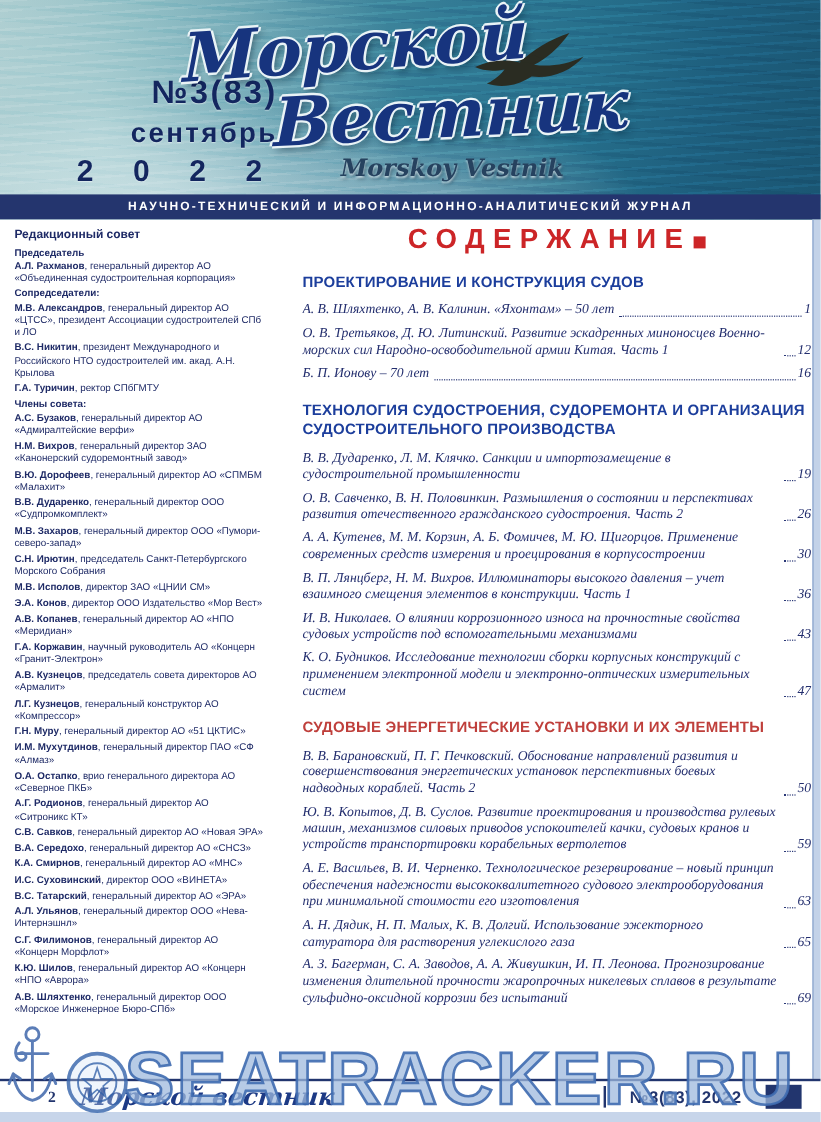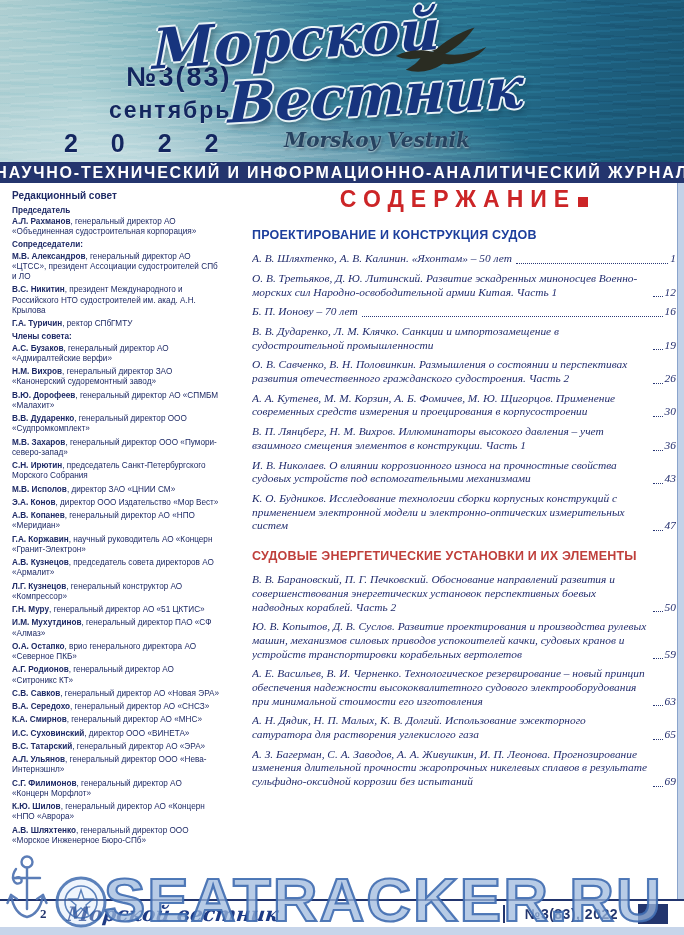--- a/index.html
+++ b/index.html
@@ -25,21 +25,21 @@
   .script{font-family:"DejaVu Serif", serif;font-style:italic;font-weight:bold;color:#17347e;
     text-shadow:-2px 0 0 #e9f3f6,2px 0 0 #e9f3f6,0 -2px 0 #e9f3f6,0 2px 0 #e9f3f6,
                 -1px -1px 0 #e9f3f6,1px 1px 0 #e9f3f6,3px 4px 6px rgba(5,25,45,.45);}
   .title-word1{position:absolute;left:152px;top:6px;font-size:56px;transform:rotate(-4deg) skewX(-4deg);}
   .title-word2{position:absolute;left:228px;top:62px;font-size:56px;transform:rotate(-3deg) skewX(-4deg);}
   .latin-title{position:absolute;left:284px;top:128px;font-family:"DejaVu Serif", serif;font-style:italic;
     font-weight:bold;font-size:20px;color:#26425f;text-shadow:0 1px 2px rgba(230,245,250,.8),1px 2px 3px rgba(0,20,40,.5);}
   .bird{position:absolute;left:388px;top:20px;width:118px;height:62px;}
   .tagline-band{position:absolute;left:0;bottom:0;width:100%;height:21px;background:#24356e;
     display:flex;align-items:center;justify-content:center;color:#ffffff;font-weight:bold;
-    font-size:16px;letter-spacing:1.8px;white-space:nowrap;}
+    font-size:10px;letter-spacing:1.8px;white-space:nowrap;}
 
   
   .edge-right{position:absolute;right:0;top:183px;bottom:36px;width:6px;background:#c3d2e8;border-left:1px solid #8aa4cc;}
 
   
   .sidebar{position:absolute;left:12px;top:190px;width:208px;height:700px;overflow:hidden;
     color:#1e2a66;font-size:8.2px;line-height:1.25;}
   .sb-title{font-size:10px;font-weight:bold;margin-bottom:3px;}
   .sb-label{font-weight:bold;margin:1px 0 1px 0;}
   .sb-member{margin:0 0 3px 0;}
@@ -164,20 +164,21 @@
         <div class="toc-entry">
           <span class="t">О. В. Третьяков, Д. Ю. Литинский. Развитие эскадренных миноносцев Военно-морских сил Народно-освободительной армии Китая. Часть 1</span>
           <span class="leader"></span>
           <span class="pg">12</span>
         </div>
         <div class="toc-entry">
           <span class="t">Б. П. Ионову – 70 лет</span>
           <span class="leader"></span>
           <span class="pg">16</span>
         </div>
+        <div class="toc-heading blue">ТЕХНОЛОГИЯ СУДОСТРОЕНИЯ, СУДОРЕМОНТА И ОРГАНИЗАЦИЯ СУДОСТРОИТЕЛЬНОГО ПРОИЗВОДСТВА</div>
         <div class="toc-entry">
           <span class="t">В. В. Дударенко, Л. М. Клячко. Санкции и импортозамещение в судостроительной промышленности</span>
           <span class="leader"></span>
           <span class="pg">19</span>
         </div>
         <div class="toc-entry">
           <span class="t">О. В. Савченко, В. Н. Половинкин. Размышления о состоянии и перспективах развития отечественного гражданского судостроения. Часть 2</span>
           <span class="leader"></span>
           <span class="pg">26</span>
         </div>

